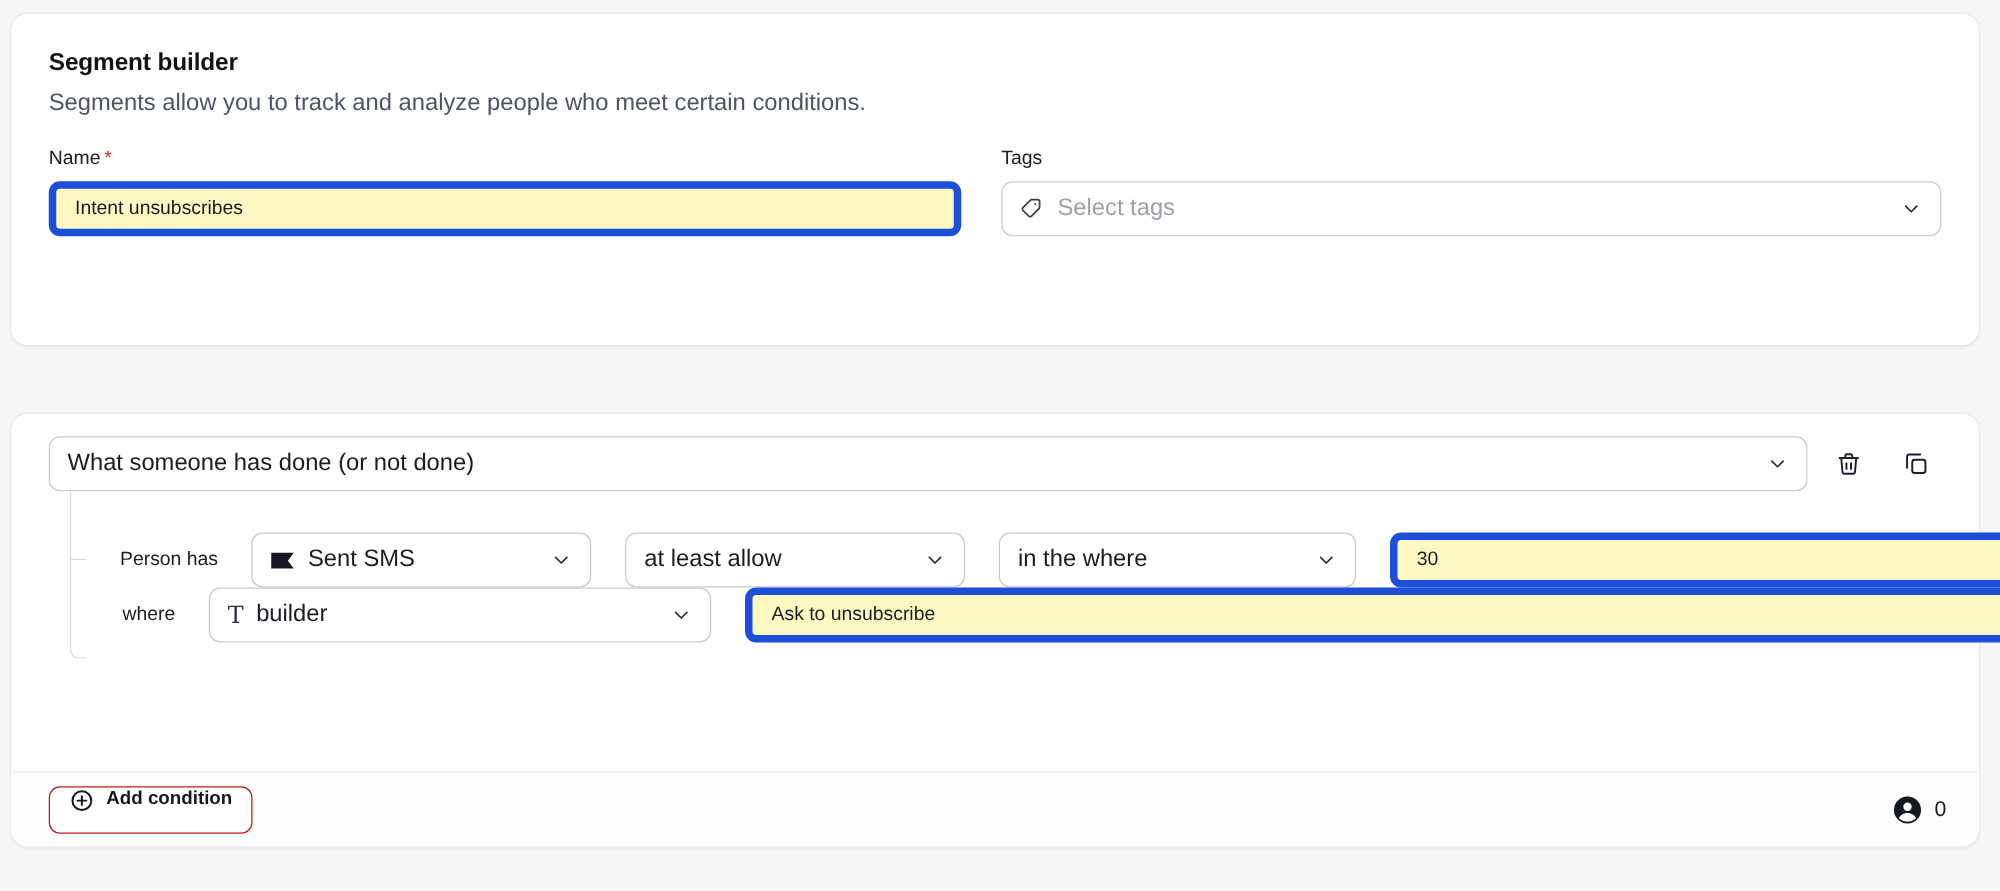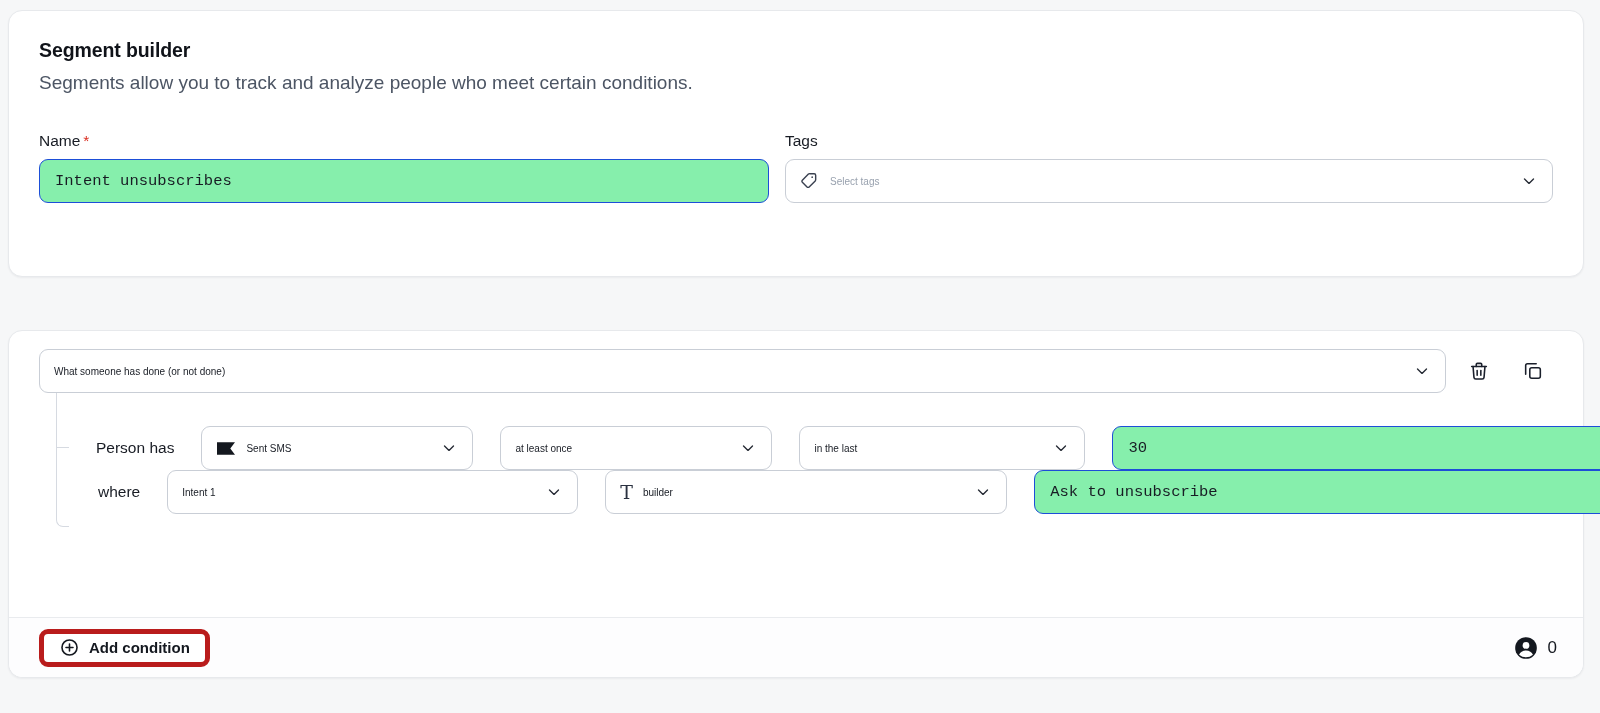--- a/index.html
+++ b/index.html
@@ -17,35 +17,35 @@
     border:1px solid #e7e9ec;
     border-radius:14px;
     box-shadow:0 1px 2px rgba(16,24,40,.05);
   }
   #card-top { top:10px; height:267px; padding:28px 30px 0 30px; }
   #card-builder { top:330px; height:348px; }
 
   
   .page-title { margin:0; font-size:19.5px; font-weight:700; color:#101319; letter-spacing:-.1px; }
   .page-subtitle { margin:10px 0 0 0; font-size:19px; color:#4c5564; }
-  .fields { display:flex; gap:16px; margin-top:38px; }
+  .fields { display:flex; gap:32px; margin-top:24px; }
   .field label { display:block; font-size:15.5px; color:#181c24; margin-bottom:9px; }
   .req { color:#d92d20; margin-left:3px; }
   .field-name { width:730px; }
   .field-tags { flex:1; }
   input.text {
-    width:100%; height:44px; border:1px solid #1d4ed8; border-radius:9px;
-    padding:0 15px; font-size:15.5px; color:#181c24; background:#86efac;
-    font-family:Liberation Mono, monospace; outline:none;
+    width:100%; height:44px; border:6px solid #1d4ed8; border-radius:9px;
+    padding:0 15px; font-size:15.5px; color:#181c24; background:#fef9c3;
+    font-family:Liberation Sans, sans-serif; outline:none;
   }
   .select {
     height:44px; border:1px solid #c9ced6; border-radius:9px; background:#fff;
     display:flex; align-items:center; gap:10px; padding:0 14px; cursor:pointer;
   }
-  .select .val { font-size:10px; color:#181c24; white-space:nowrap; }
+  .select .val { font-size:19px; color:#181c24; white-space:nowrap; }
   .select .placeholder { color:#98a1ae; }
   .select .chev { margin-left:auto; flex:none; color:#262b35; display:flex; }
 
   
   .row-a { display:flex; align-items:center; margin:18px 0 0 30px; }
   .row-a .select { width:1407px; }
   .icon-btn {
     width:30px; height:30px; display:flex; align-items:center; justify-content:center;
     background:none; border:none; padding:0; cursor:pointer; color:#1a1f2b;
   }
@@ -73,22 +73,22 @@
     font-size:19px; line-height:1; color:#2a3140; flex:none;
   }
   .footer {
     position:absolute; left:0; right:0; bottom:0; height:60px;
     border-top:1px solid #e9ebee; background:#fdfdfe;
     border-radius:0 0 14px 14px;
     display:flex; align-items:center; justify-content:space-between;
     padding:0 26px 0 30px;
   }
   .add-btn {
-    display:flex; align-items:center; gap:9px; height:38px; padding:0 15px;
-    border:5px solid #b91c1c; border-radius:9px; background:#fff;
+    display:flex; align-items:flex-start; gap:9px; height:38px; padding:0 15px;
+    border:1px solid #b91c1c; border-radius:9px; background:#fff;
     font-family:inherit; font-size:15px; font-weight:700; color:#14181f; cursor:pointer;
   }
   .count { display:flex; align-items:center; gap:9px; font-size:17px; color:#14181f; }
   svg { display:block; }
 </style>
 </head>
 <body>
 
 <section class="card" id="card-top">
   <h1 class="page-title">Segment builder</h1>
@@ -163,49 +163,41 @@
           </svg>
       </span>
       <span class="val">Sent SMS</span>
       <span class="chev">
         <svg width="18" height="18" viewBox="0 0 24 24" fill="none" stroke="currentColor" stroke-width="1.8" stroke-linecap="round" stroke-linejoin="round">
             <path d="M6 9.2l6 6 6-6"></path>
           </svg>
       </span>
     </div>
     <div class="select w272">
-      <span class="val">at least once</span>
+      <span class="val">at least allow</span>
       <span class="chev">
         <svg width="18" height="18" viewBox="0 0 24 24" fill="none" stroke="currentColor" stroke-width="1.8" stroke-linecap="round" stroke-linejoin="round">
             <path d="M6 9.2l6 6 6-6"></path>
           </svg>
       </span>
     </div>
     <div class="select w286">
-      <span class="val">in the last</span>
+      <span class="val">in the where</span>
       <span class="chev">
         <svg width="18" height="18" viewBox="0 0 24 24" fill="none" stroke="currentColor" stroke-width="1.8" stroke-linecap="round" stroke-linejoin="round">
             <path d="M6 9.2l6 6 6-6"></path>
           </svg>
       </span>
     </div>
     <input class="text amount" type="text" value="30" style="">
 
   </div>
 
   <div class="crow" id="row-filter">
     <span class="row-label">where</span>
-    <div class="select w411">
-      <span class="val">Intent 1</span>
-      <span class="chev">
-        <svg width="18" height="18" viewBox="0 0 24 24" fill="none" stroke="currentColor" stroke-width="1.8" stroke-linecap="round" stroke-linejoin="round">
-            <path d="M6 9.2l6 6 6-6"></path>
-          </svg>
-      </span>
-    </div>
     <div class="select w402">
       <span class="serif-t">T</span>
       <span class="val">builder</span>
       <span class="chev">
         <svg width="18" height="18" viewBox="0 0 24 24" fill="none" stroke="currentColor" stroke-width="1.8" stroke-linecap="round" stroke-linejoin="round">
             <path d="M6 9.2l6 6 6-6"></path>
           </svg>
       </span>
     </div>
     <input class="text w449" type="text" value="Ask to unsubscribe" style="">

